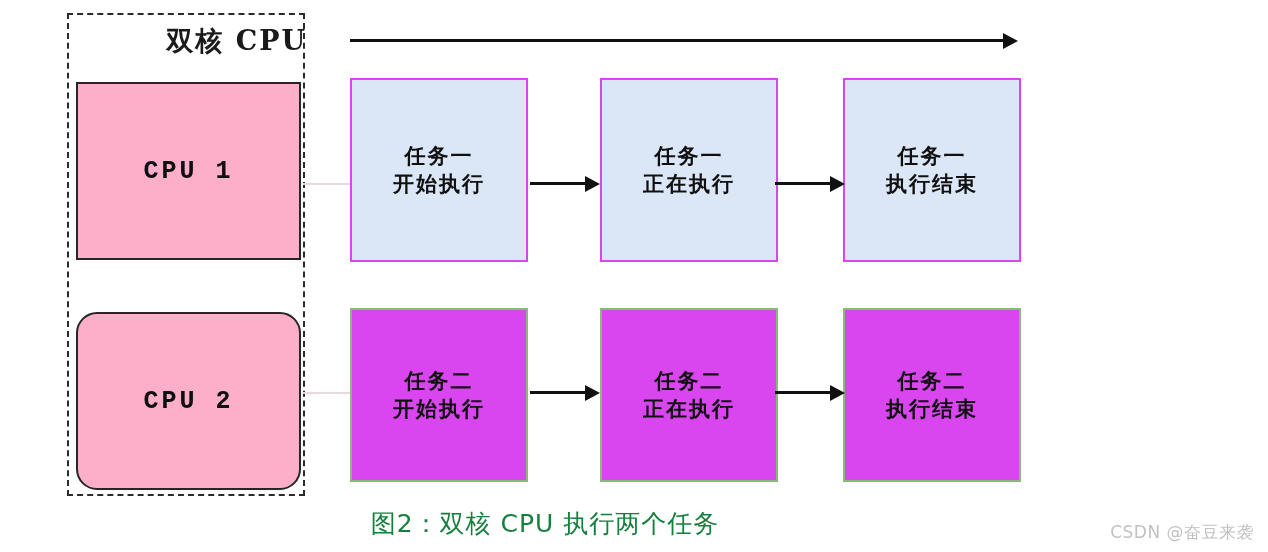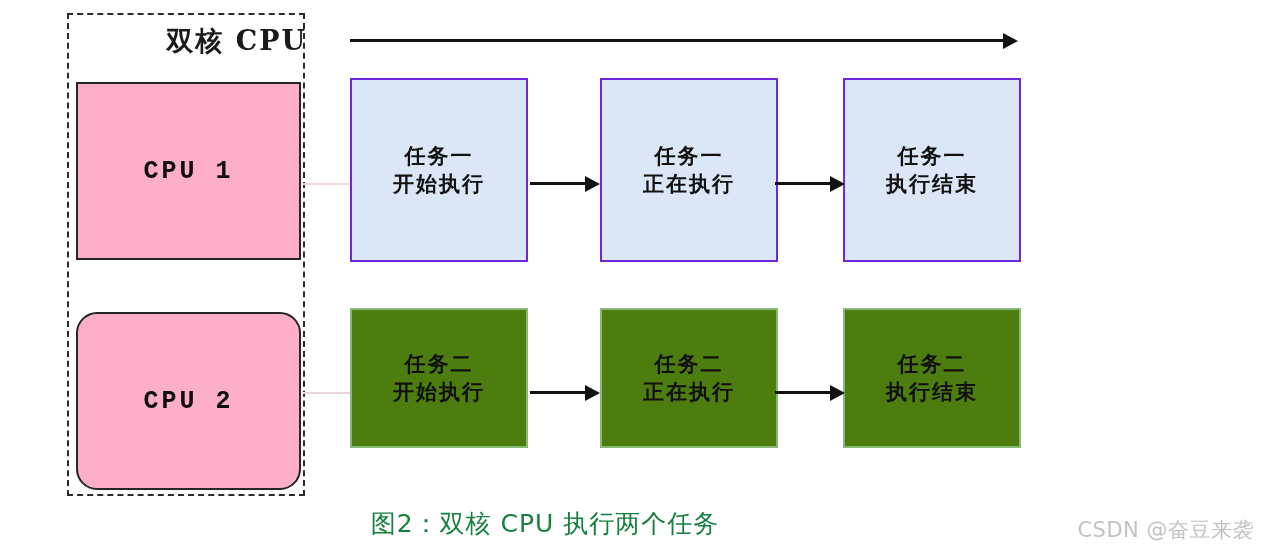--- a/index.html
+++ b/index.html
@@ -39,22 +39,22 @@
   }
 
   
   .task-box{
     position:absolute;width:178px;box-sizing:border-box;
     display:flex;flex-direction:column;align-items:center;justify-content:center;
     font-size:21px;font-weight:600;color:#101010;line-height:1.32;letter-spacing:2px;
     font-family:"DejaVu Serif","Liberation Serif",serif;
   }
   .task-box .ln{display:block;white-space:nowrap;}
-  .row-blue .task-box{background:#dbe6f7;border:2px solid #6d28d9;top:78px;height:184px;}
-  .row-green .task-box{background:#4d7c0f;border:2px solid #87ba79;top:308px;height:140px;}
+  .row-blue .task-box{background:#dbe6f7;border:2px solid #d946ef;top:78px;height:184px;}
+  .row-green .task-box{background:#d946ef;border:2px solid #87ba79;top:308px;height:174px;}
   .col-0{left:350px;}
   .col-1{left:600px;}
   .col-2{left:843px;}
 
   
   .connector{
     position:absolute;height:2px;background:#ead7e0;left:303px;width:49px;
   }
   .connector-1{top:183px;}
   .connector-2{top:392px;}
@@ -76,21 +76,21 @@
 
   
   .caption{
     position:absolute;left:0;top:507px;width:1090px;text-align:center;
     font-size:25px;color:#15803d;letter-spacing:1px;
     font-family:"DejaVu Sans","Liberation Sans",sans-serif;
   }
   
   .watermark{
     position:absolute;right:14px;bottom:8px;
-    font-size:21px;color:#c2c2c2;letter-spacing:0.5px;
+    font-size:17px;color:#c2c2c2;letter-spacing:0.5px;
     font-family:"DejaVu Sans","Liberation Sans",sans-serif;
   }
 </style>
 </head>
 <body>
 
 <div id="stage">
 
   <div class="cpu-group">
     <div class="cpu-group-title">双核 CPU</div>

